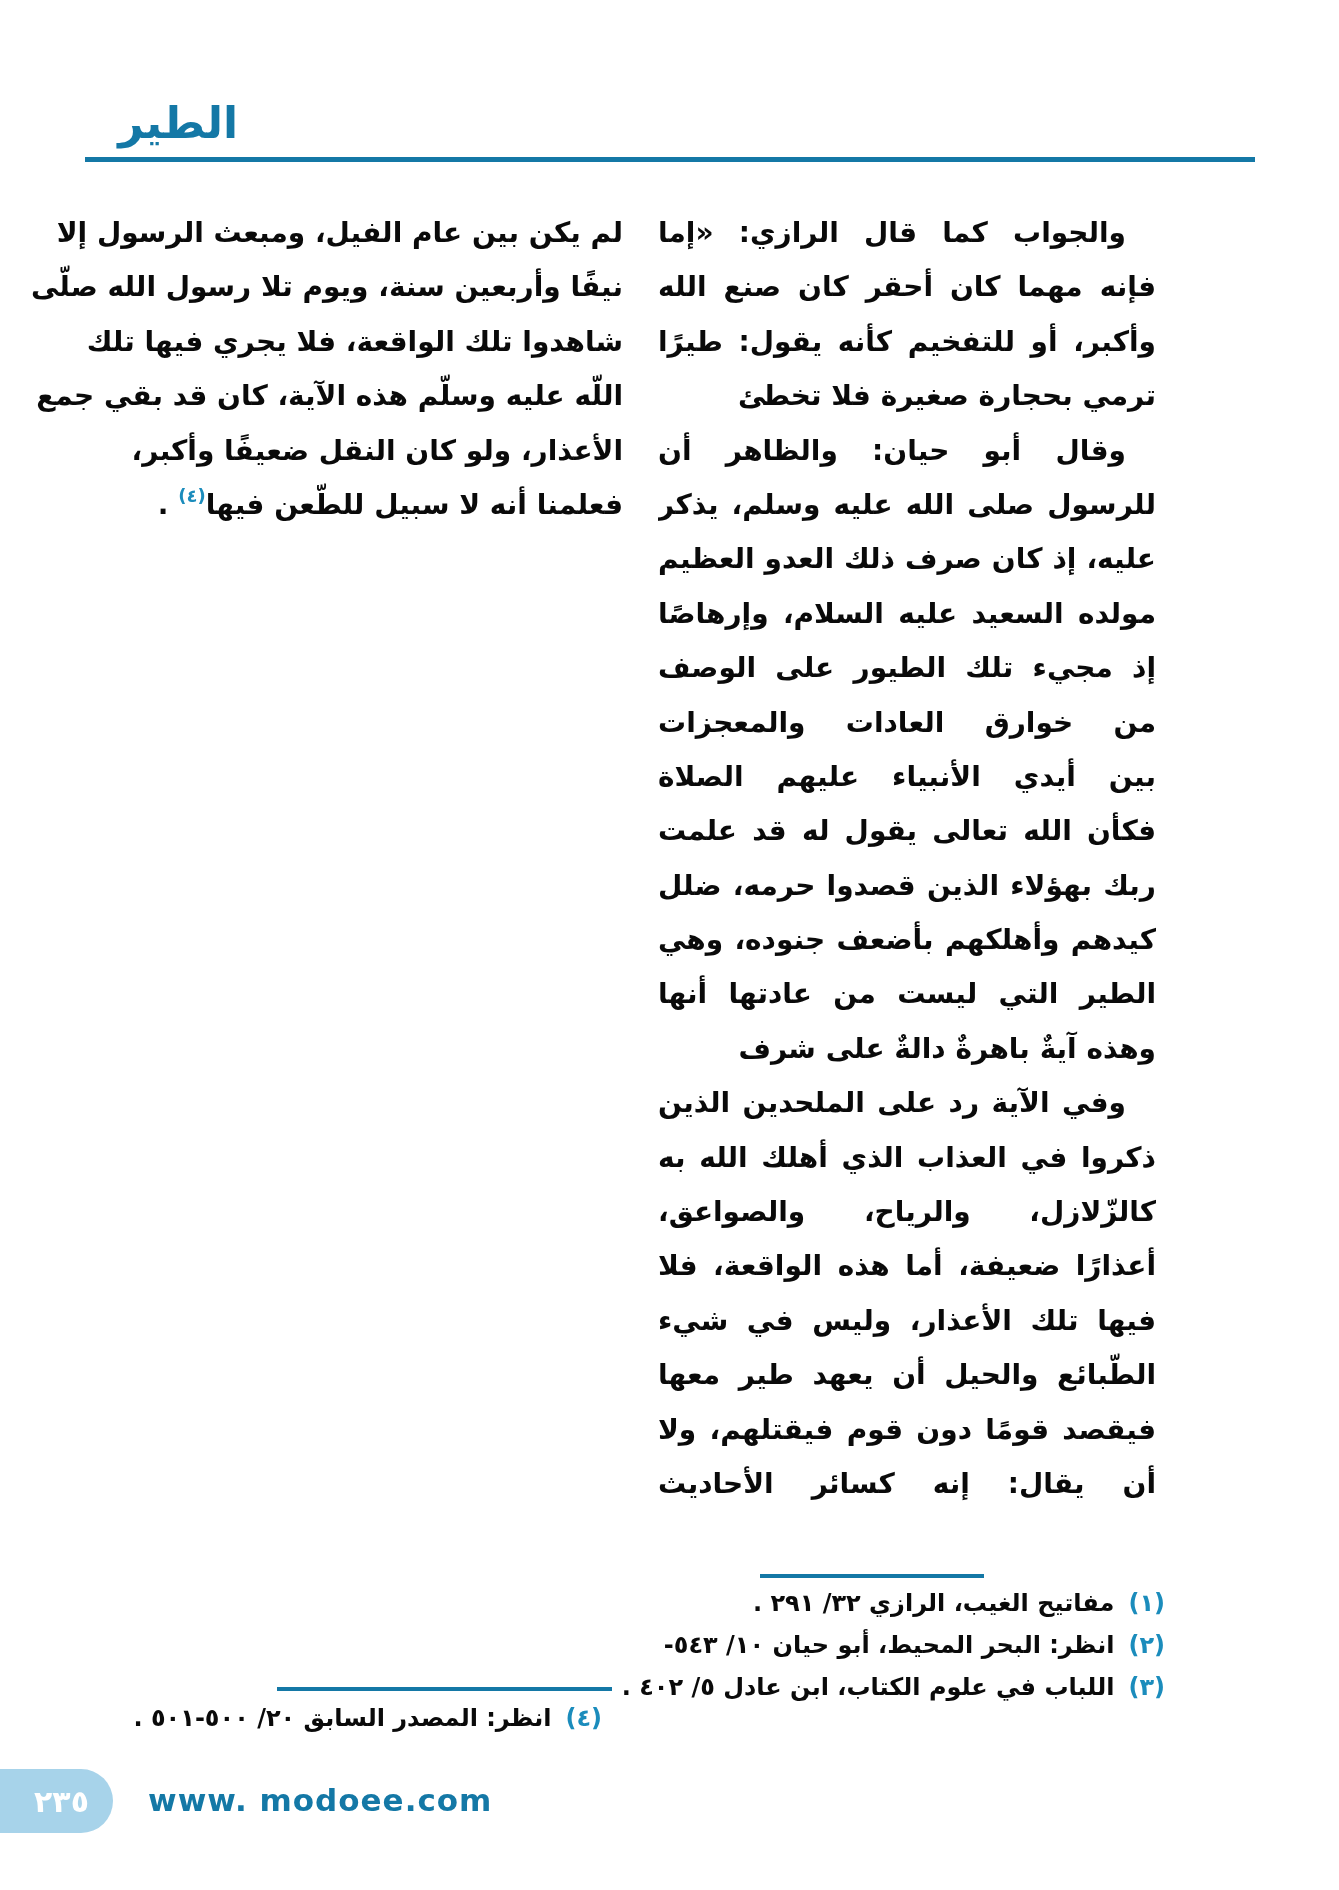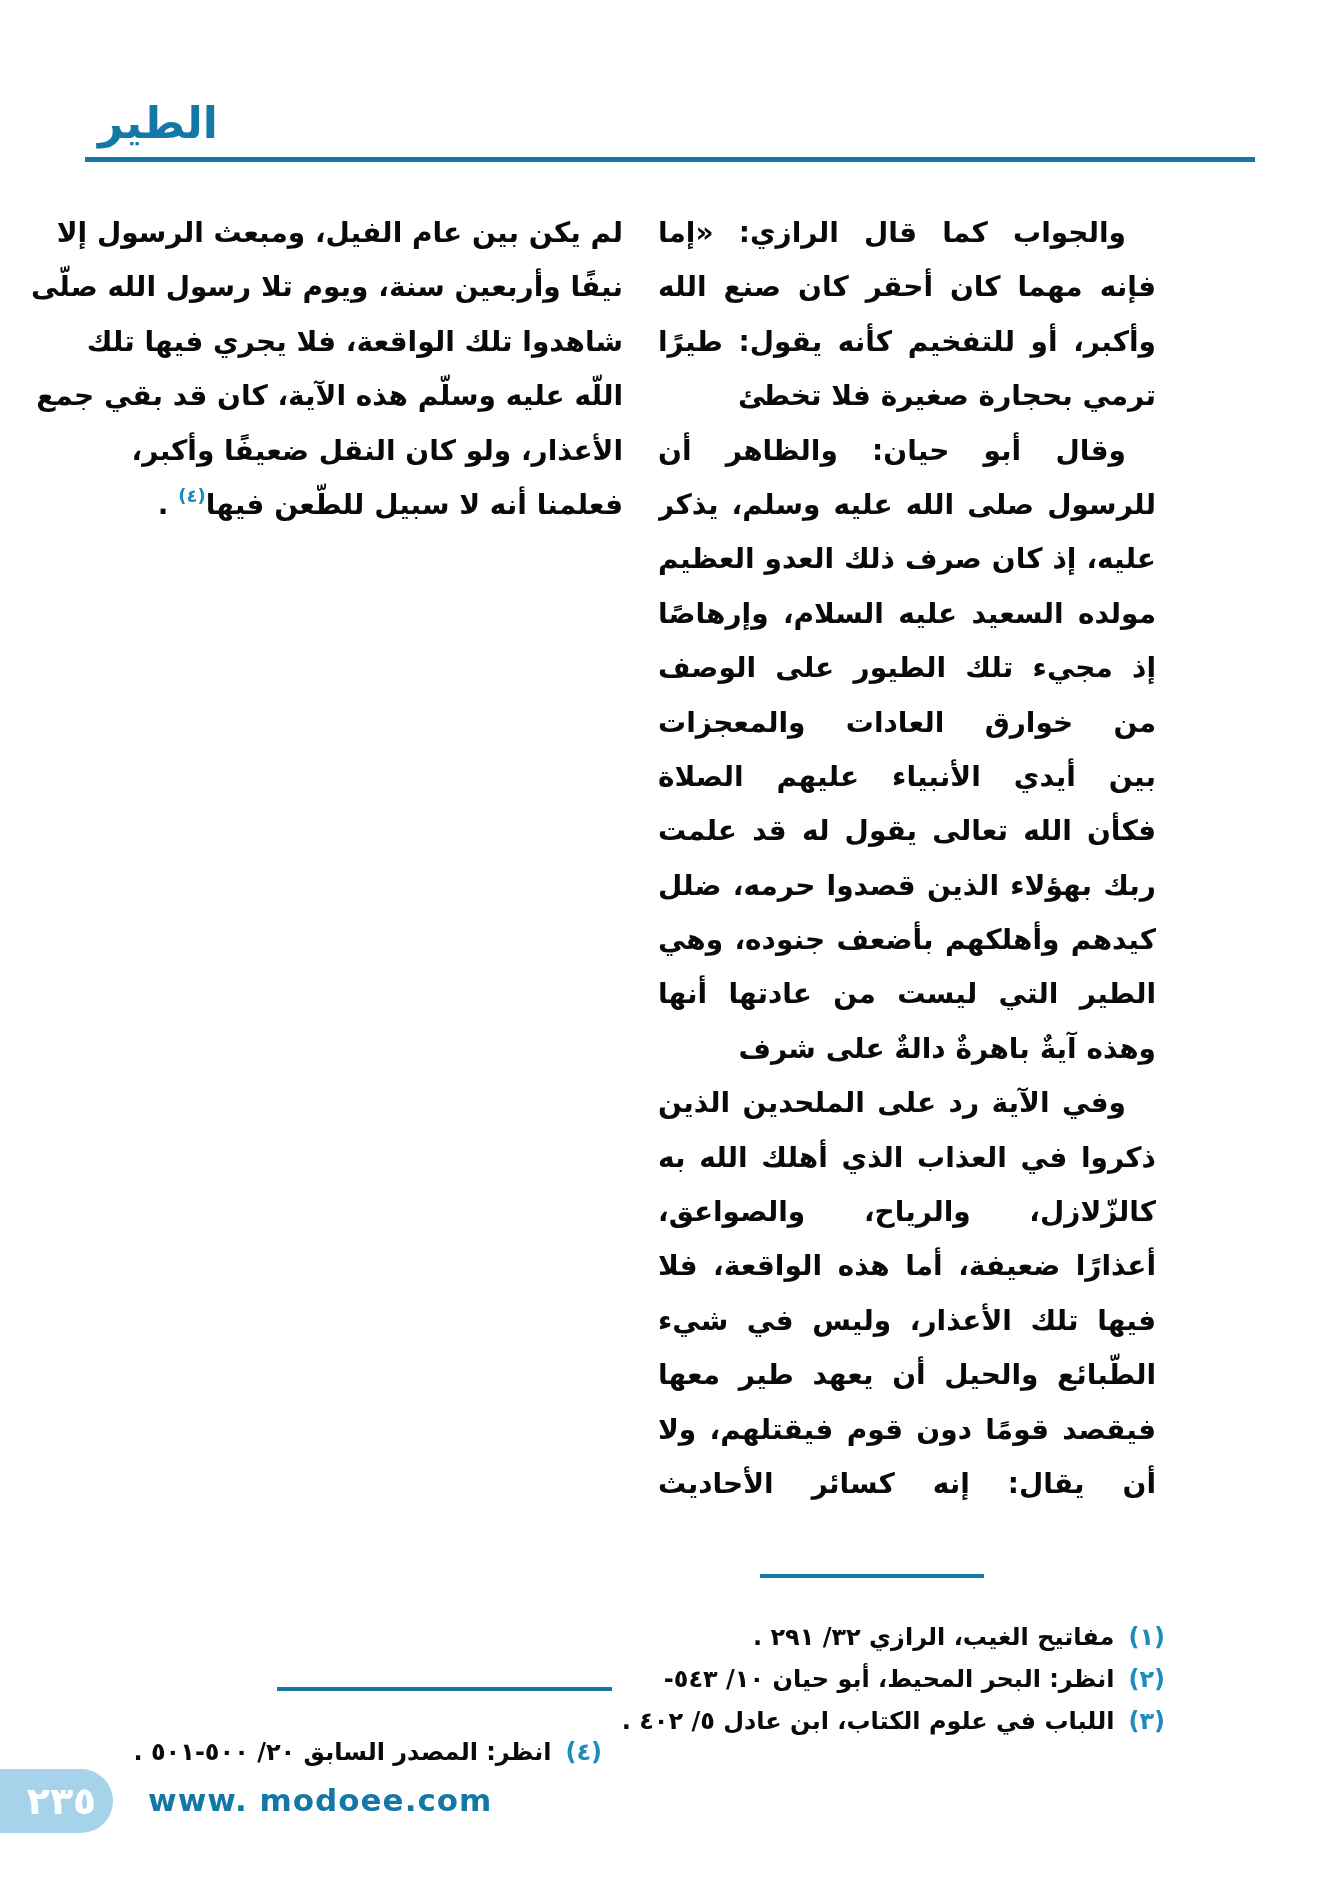--- a/index.html
+++ b/index.html
@@ -13,21 +13,21 @@
   html,body{background:#ffffff;}
   body{font-family:"DejaVu Sans",sans-serif;}
   .page{
     position:relative;width:1339px;height:1890px;background:#ffffff;
     overflow:hidden;direction:rtl;color:var(--ink);
   }
   
   .header-title{
     position:absolute;left:78px;top:92px;width:160px;
     color:var(--accent);font-size:44px;font-weight:700;
-    direction:rtl;text-align:center;line-height:62px;
+    direction:rtl;text-align:right;line-height:62px;
   }
   .header-rule{
     position:absolute;left:85px;top:157px;width:1170px;height:5px;
     background:var(--accent);
   }
   
   .col{position:absolute;direction:rtl;font-weight:700;font-size:28px;color:var(--ink);}
   .col .line{
     height:54.4px;line-height:54.4px;overflow:hidden;
     text-align:justify;text-align-last:justify;white-space:normal;
@@ -40,36 +40,36 @@
   .ref{
     color:var(--ref);font-size:18px;font-weight:700;
     position:relative;top:-12px;
   }
   
   .fn-sep{position:absolute;height:4px;background:var(--accent);}
   .fn-sep-right{left:760px;top:1574px;width:224px;}
   .fn-sep-left{left:277px;top:1687px;width:335px;}
   .footnotes{
     position:absolute;direction:rtl;font-weight:700;font-size:24px;
-    color:var(--ink);text-align:right;margin-top:34px;
+    color:var(--ink);text-align:right;
   }
   .footnotes-right{left:555px;top:1582px;width:610px;}
   .footnotes-left{left:60px;top:1697px;width:542px;}
   .fn-row{line-height:42px;white-space:nowrap;}
   .fn-num{color:var(--ref);font-weight:700;}
   .fn-text{margin-right:14px;}
   .fn-cont{line-height:42px;padding-left:62px;text-align:left;direction:rtl;}
   
   .page-badge{
     position:absolute;left:0;top:1769px;width:113px;height:64px;
     background:var(--badge-bg);border-radius:0 32px 32px 0;
     display:flex;align-items:center;justify-content:center;
   }
   .page-number{
-    color:var(--badge-text);font-size:38px;font-weight:700;letter-spacing:4px;
+    color:var(--badge-text);font-size:30px;font-weight:700;letter-spacing:4px;
     padding-left:10px;
   }
   .website{
     position:absolute;left:148px;top:1782px;direction:ltr;
     color:var(--accent);font-size:31px;font-weight:700;letter-spacing:1px;
   }
 </style>
 </head>
 <body>
 

